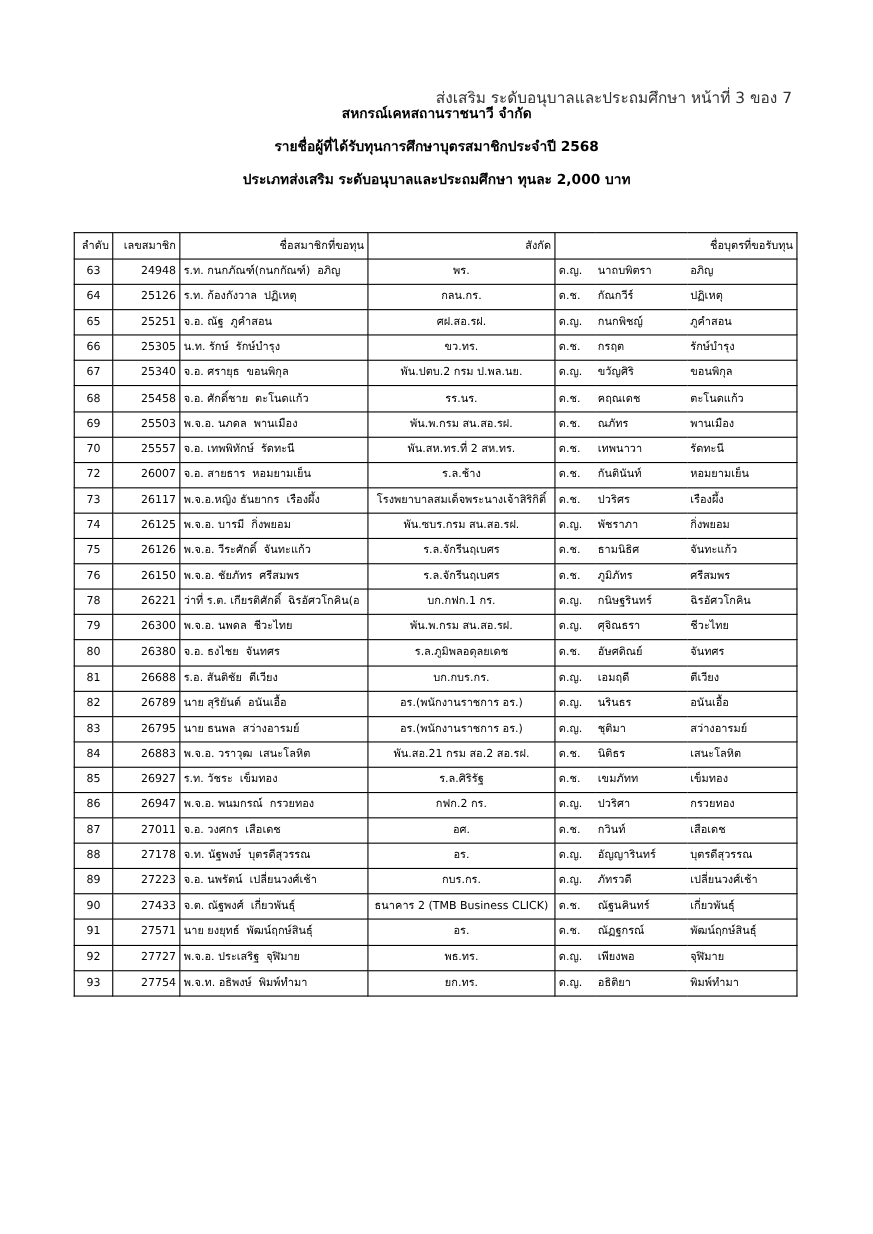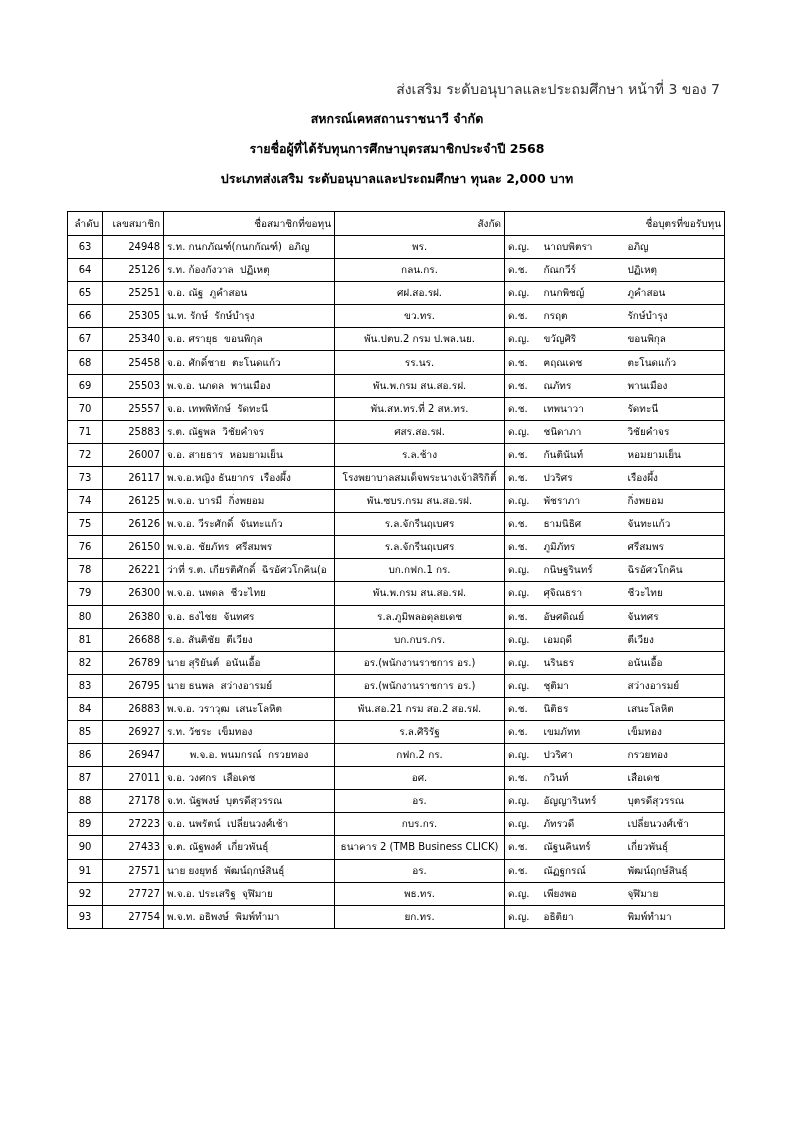--- a/index.html
+++ b/index.html
@@ -6,21 +6,21 @@
     body {
       width: 794px; height: 1122px; position: relative; overflow: hidden;
       font-family: "DejaVu Sans", "Liberation Sans", sans-serif;
       color: #000;
     }
     .page-header {
       position: absolute; right: 74px; top: 78px;
       font-size: 14px; color: #333;
     }
     .titles {
-      position: absolute; left: 0; top: 104px; width: 794px; text-align: center;
+      position: absolute; left: 0; top: 88px; width: 794px; text-align: center;
     }
     .titles div { font-size: 12.5px; font-weight: bold; height: 30px; line-height: 30px; }
     table.list {
       position: absolute; left: 67px; top: 211px; width: 657px;
       border-collapse: collapse; table-layout: fixed;
       font-size: 10px;
     }
     table.list th, table.list td {
       border: 1px solid #000; height: 22.1px; padding: 0 3px;
       white-space: nowrap; overflow: hidden; line-height: 22px;
@@ -130,29 +130,20 @@
       <tr>
         <td class="c">70</td>
         <td class="r">25557</td>
         <td class="l" style="white-space: pre;">จ.อ. เทพพิทักษ์  รัดทะนี</td>
         <td class="c">พัน.สห.ทร.ที่ 2 สห.ทร.</td>
         <td class="l prefix">ด.ช.</td>
         <td class="l cfirst">เทพนาวา</td>
         <td class="l clast">รัดทะนี</td>
       </tr>
       <tr>
-        <td class="c">71</td>
-        <td class="r">25883</td>
-        <td class="l" style="white-space: pre;">ร.ต. ณัฐพล  วิชัยคำจร</td>
-        <td class="c">ศสร.สอ.รฝ.</td>
-        <td class="l prefix">ด.ญ.</td>
-        <td class="l cfirst">ชนิดาภา</td>
-        <td class="l clast">วิชัยคำจร</td>
-      </tr>
-      <tr>
         <td class="c">72</td>
         <td class="r">26007</td>
         <td class="l" style="white-space: pre;">จ.อ. สายธาร  หอมยามเย็น</td>
         <td class="c">ร.ล.ช้าง</td>
         <td class="l prefix">ด.ช.</td>
         <td class="l cfirst">กันตินันท์</td>
         <td class="l clast">หอมยามเย็น</td>
       </tr>
       <tr>
         <td class="c">73</td>
@@ -258,21 +249,21 @@
         <td class="r">26927</td>
         <td class="l" style="white-space: pre;">ร.ท. วัชระ  เข็มทอง</td>
         <td class="c">ร.ล.ศิริรัฐ</td>
         <td class="l prefix">ด.ช.</td>
         <td class="l cfirst">เขมภัทท</td>
         <td class="l clast">เข็มทอง</td>
       </tr>
       <tr>
         <td class="c">86</td>
         <td class="r">26947</td>
-        <td class="l" style="white-space: pre; text-align: center;">พ.จ.อ. พนมกรณ์  กรวยทอง</td>
+        <td class="l" style="white-space: pre;">พ.จ.อ. พนมกรณ์  กรวยทอง</td>
         <td class="c">กฟก.2 กร.</td>
         <td class="l prefix">ด.ญ.</td>
         <td class="l cfirst">ปวริศา</td>
         <td class="l clast">กรวยทอง</td>
       </tr>
       <tr>
         <td class="c">87</td>
         <td class="r">27011</td>
         <td class="l" style="white-space: pre;">จ.อ. วงศกร  เสือเดช</td>
         <td class="c">อศ.</td>

